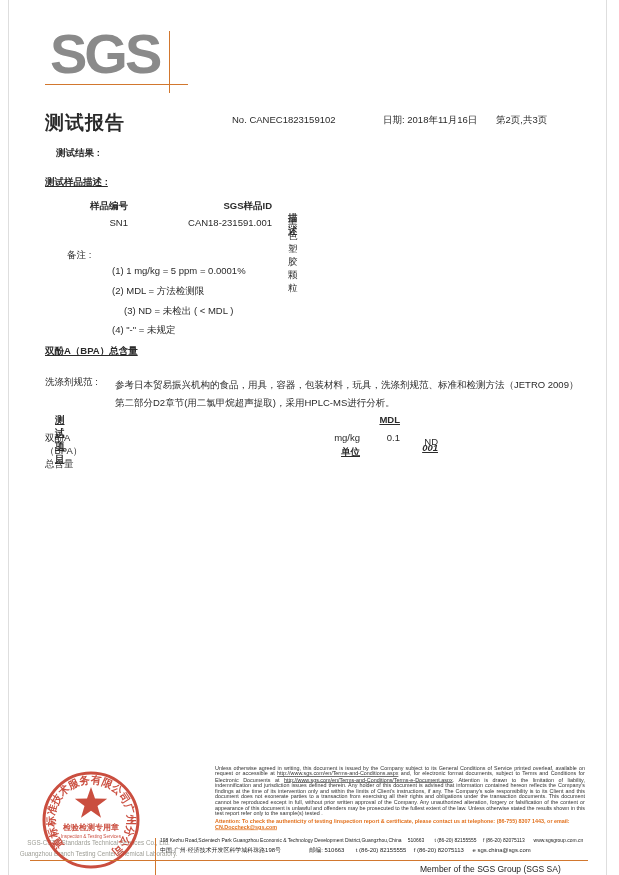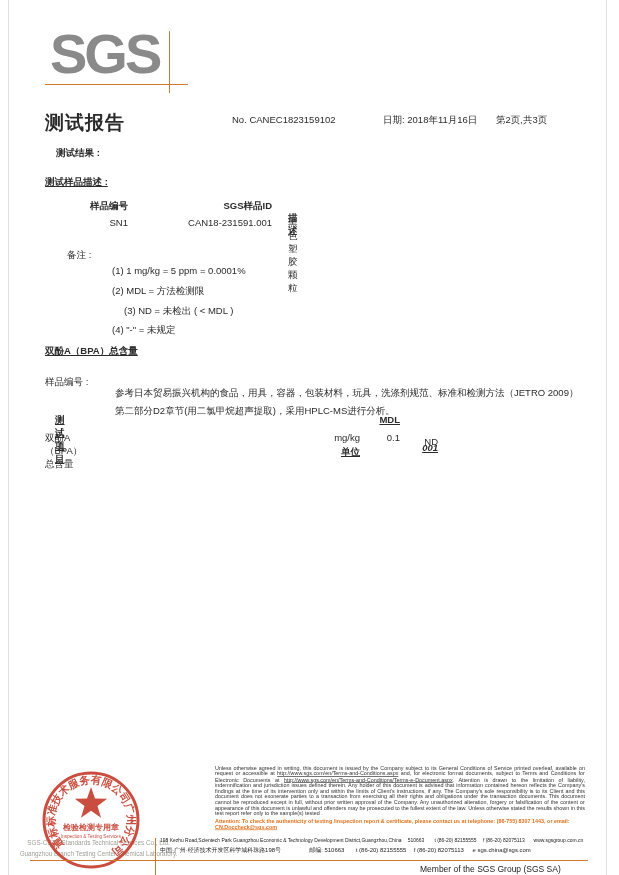--- a/index.html
+++ b/index.html
@@ -67,22 +67,22 @@
   <span class="cell" style="left:288px;top:217px;">黑色塑胶颗粒</span>
 </div>
 
 <div class="abs" style="left:53px;top:249px;margin-left:14px;">备注 :</div>
 <div class="abs" style="left:112px;top:265px;">(1) 1 mg/kg = 5 ppm = 0.0001%</div>
 <div class="abs" style="left:112px;top:285px;">(2) MDL = 方法检测限</div>
 <div class="abs" style="left:124px;top:305px;">(3) ND = 未检出 ( &lt; MDL )</div>
 <div class="abs" style="left:112px;top:324px;">(4) "-" = 未规定</div>
 
 <div class="abs b u" style="left:45px;top:345px;">双酚A（BPA）总含量</div>
-<div class="abs" style="left:45px;top:376px;">样品编号 :</div>
-<div class="abs" style="left:115px;top:384px;width:468px;line-height:18px;">参考日本贸易振兴机构的食品，用具，容器，包装材料，玩具，洗涤剂规范、标准和检测方法（JETRO 2009）第二部分D2章节(用二氯甲烷超声提取)，采用HPLC-MS进行分析。</div>
+<div class="abs" style="left:45px;top:376px;">洗涤剂规范 :</div>
+<div class="abs" style="left:115px;top:376px;width:468px;line-height:18px;">参考日本贸易振兴机构的食品，用具，容器，包装材料，玩具，洗涤剂规范、标准和检测方法（JETRO 2009）第二部分D2章节(用二氯甲烷超声提取)，采用HPLC-MS进行分析。</div>
 
 <div class="abs">
   <span class="cell b u" style="left:55px;top:414px;">测试项目</span>
   <span class="cell b u ctr" style="left:320px;top:414px;width:40px;margin-top:32px;">单位</span>
   <span class="cell b u ctr" style="left:360px;top:414px;width:40px;">MDL</span>
   <span class="cell b u i ctr" style="left:398px;top:414px;width:40px;">001</span>
 </div>
 <div class="abs">
   <span class="cell" style="left:45px;top:432px;">双酚A（BPA）总含量</span>
   <span class="cell ctr" style="left:320px;top:432px;width:40px;">mg/kg</span>

